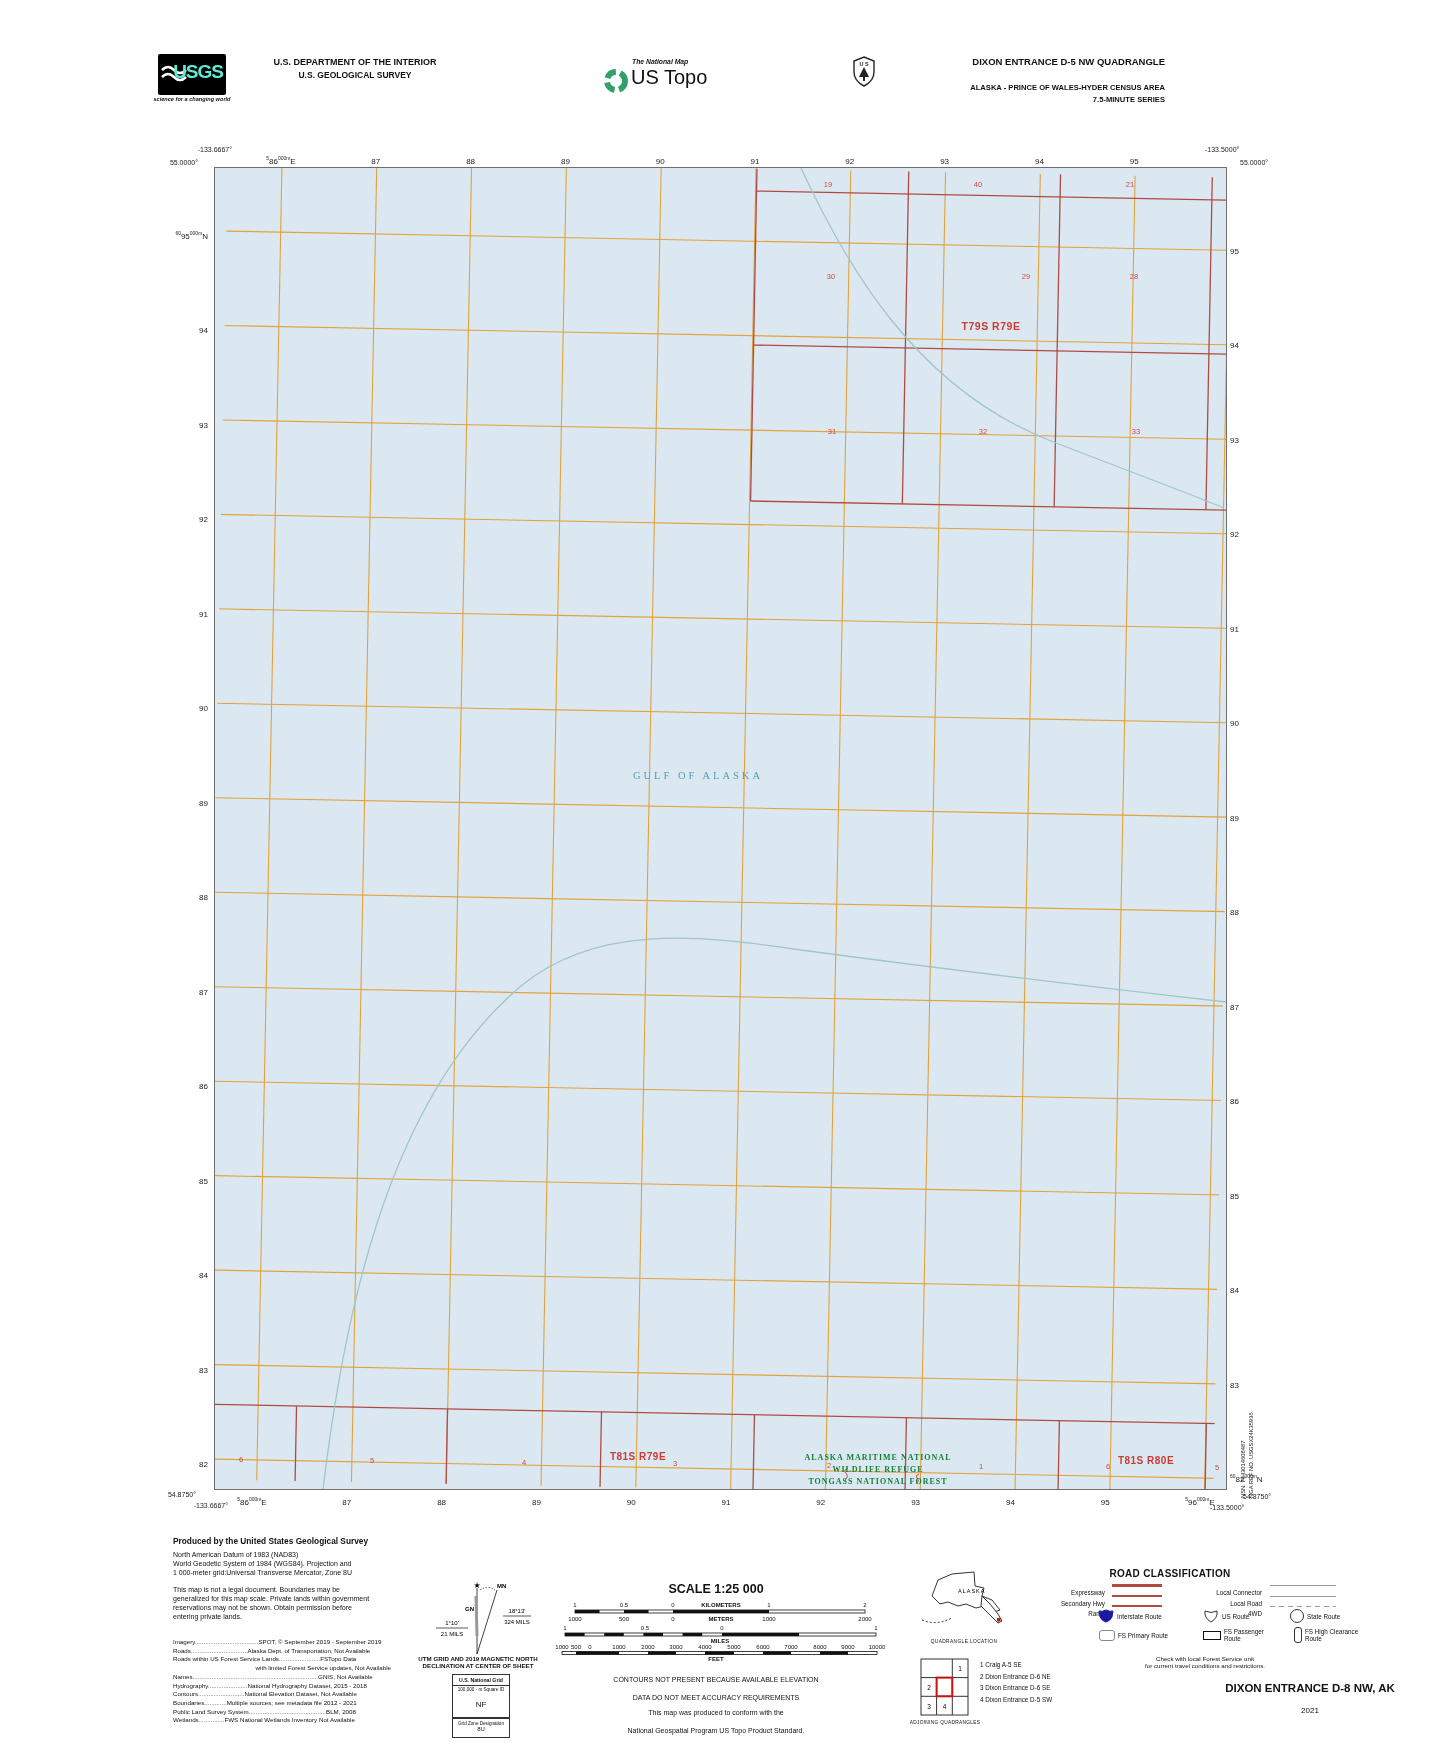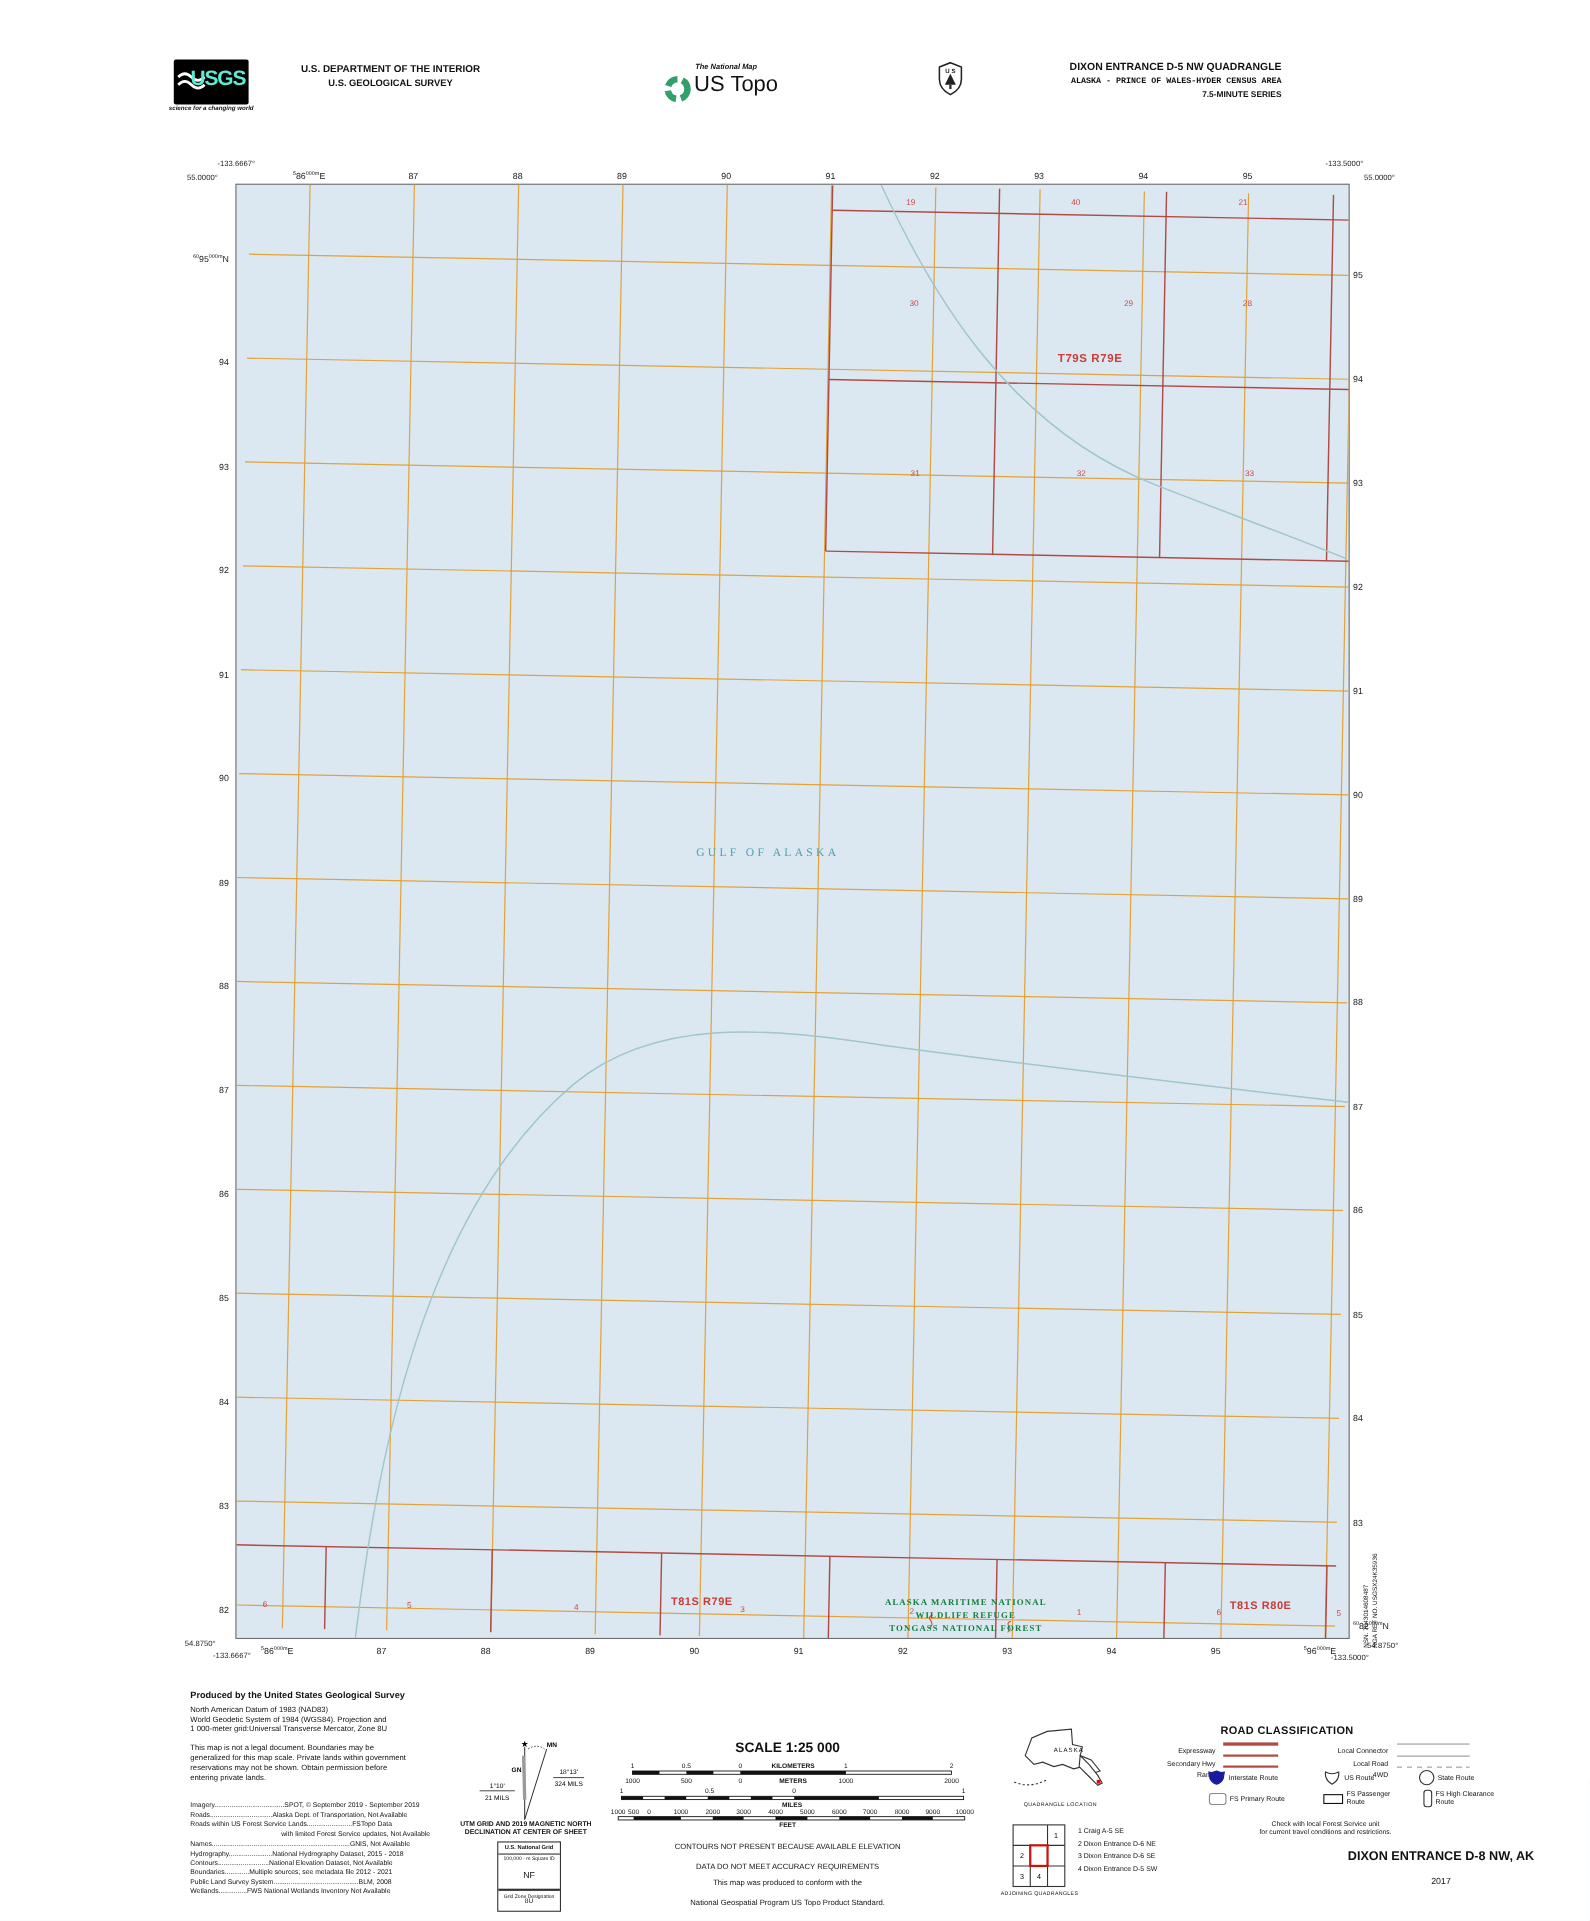--- a/index.html
+++ b/index.html
@@ -51,21 +51,21 @@
 
   <svg class="abs" style="left:851px;top:56px;" width="26" height="32">
     <path d="M13,1 L23,5 L23,16 Q23,25 13,30 Q3,25 3,16 L3,5 Z" fill="#fff" stroke="#222" stroke-width="1.4"></path>
     <text x="13" y="10" font-size="5.5" text-anchor="middle" fill="#222" font-weight="bold">U S</text>
     <path d="M13,11 L8,21 L18,21 Z" fill="#222"></path>
     <rect x="12" y="21" width="2" height="4" fill="#222"></rect>
   </svg>
 
   <div class="abs rt" style="left:885px;top:56px;width:280px;">
     <div class="b" style="font-size:9.5px;">DIXON ENTRANCE D-5 NW QUADRANGLE</div>
-    <div class="b" style="font-size:7.6px;margin-top:3px;font-family:Liberation Mono, monospace;">ALASKA - PRINCE OF WALES-HYDER CENSUS AREA</div>
+    <div class="b" style="font-size:7.6px;margin-top:16px;">ALASKA - PRINCE OF WALES-HYDER CENSUS AREA</div>
     <div class="b" style="font-size:7.6px;margin-top:3px;">7.5-MINUTE SERIES</div>
   </div>
 
   <div class="abs coord rt" style="left:160px;top:146px;width:72px;">-133.6667°</div>
   <div class="abs coord rt" style="left:130px;top:159px;width:68px;">55.0000°</div>
   <div class="abs coord" style="left:1205px;top:146px;">-133.5000°</div>
   <div class="abs coord" style="left:1240px;top:159px;">55.0000°</div>
   <div class="abs coord rt" style="left:128px;top:1491px;width:68px;">54.8750°</div>
   <div class="abs coord rt" style="left:156px;top:1502px;width:72px;">-133.6667°</div>
   <div class="abs coord" style="left:1243px;top:1493px;">54.8750°</div>
@@ -386,20 +386,20 @@
   </svg>
   <div class="abs ctr" style="left:908px;top:1720px;width:74px;font-size:4.8px;letter-spacing:.3px;">ADJOINING QUADRANGLES</div>
   <div id="adj-list" class="abs" style="left:980px;top:1659px;">
       <div style="font-size: 6.3px; line-height: 11.5px; white-space: nowrap;">1 Craig A-5 SE</div>
       <div style="font-size: 6.3px; line-height: 11.5px; white-space: nowrap;">2 Dixon Entrance D-6 NE</div>
       <div style="font-size: 6.3px; line-height: 11.5px; white-space: nowrap;">3 Dixon Entrance D-6 SE</div>
       <div style="font-size: 6.3px; line-height: 11.5px; white-space: nowrap;">4 Dixon Entrance D-5 SW</div>
     </div>
 
   <div class="abs ctr b" style="left:1210px;top:1682px;width:200px;font-size:11.5px;white-space:nowrap;">DIXON ENTRANCE D-8 NW,  AK</div>
-  <div class="abs ctr" style="left:1210px;top:1706px;width:200px;font-size:8px;">2017</div>
+  <div class="abs ctr" style="left:1210px;top:1706px;width:200px;font-size:8px;">2021</div>
 
   <div class="abs" style="left:1240px;top:1498px;transform:rotate(-90deg);transform-origin:0 0;width:150px;">
     <div style="font-size:5.8px;white-space:nowrap;">NSN. 7643014608487</div>
     <div style="font-size:5.8px;white-space:nowrap;margin-top:2px;">NGA REF NO. USGSX24K35936</div>
   </div>
 
 </div>
 
 </body></html>

